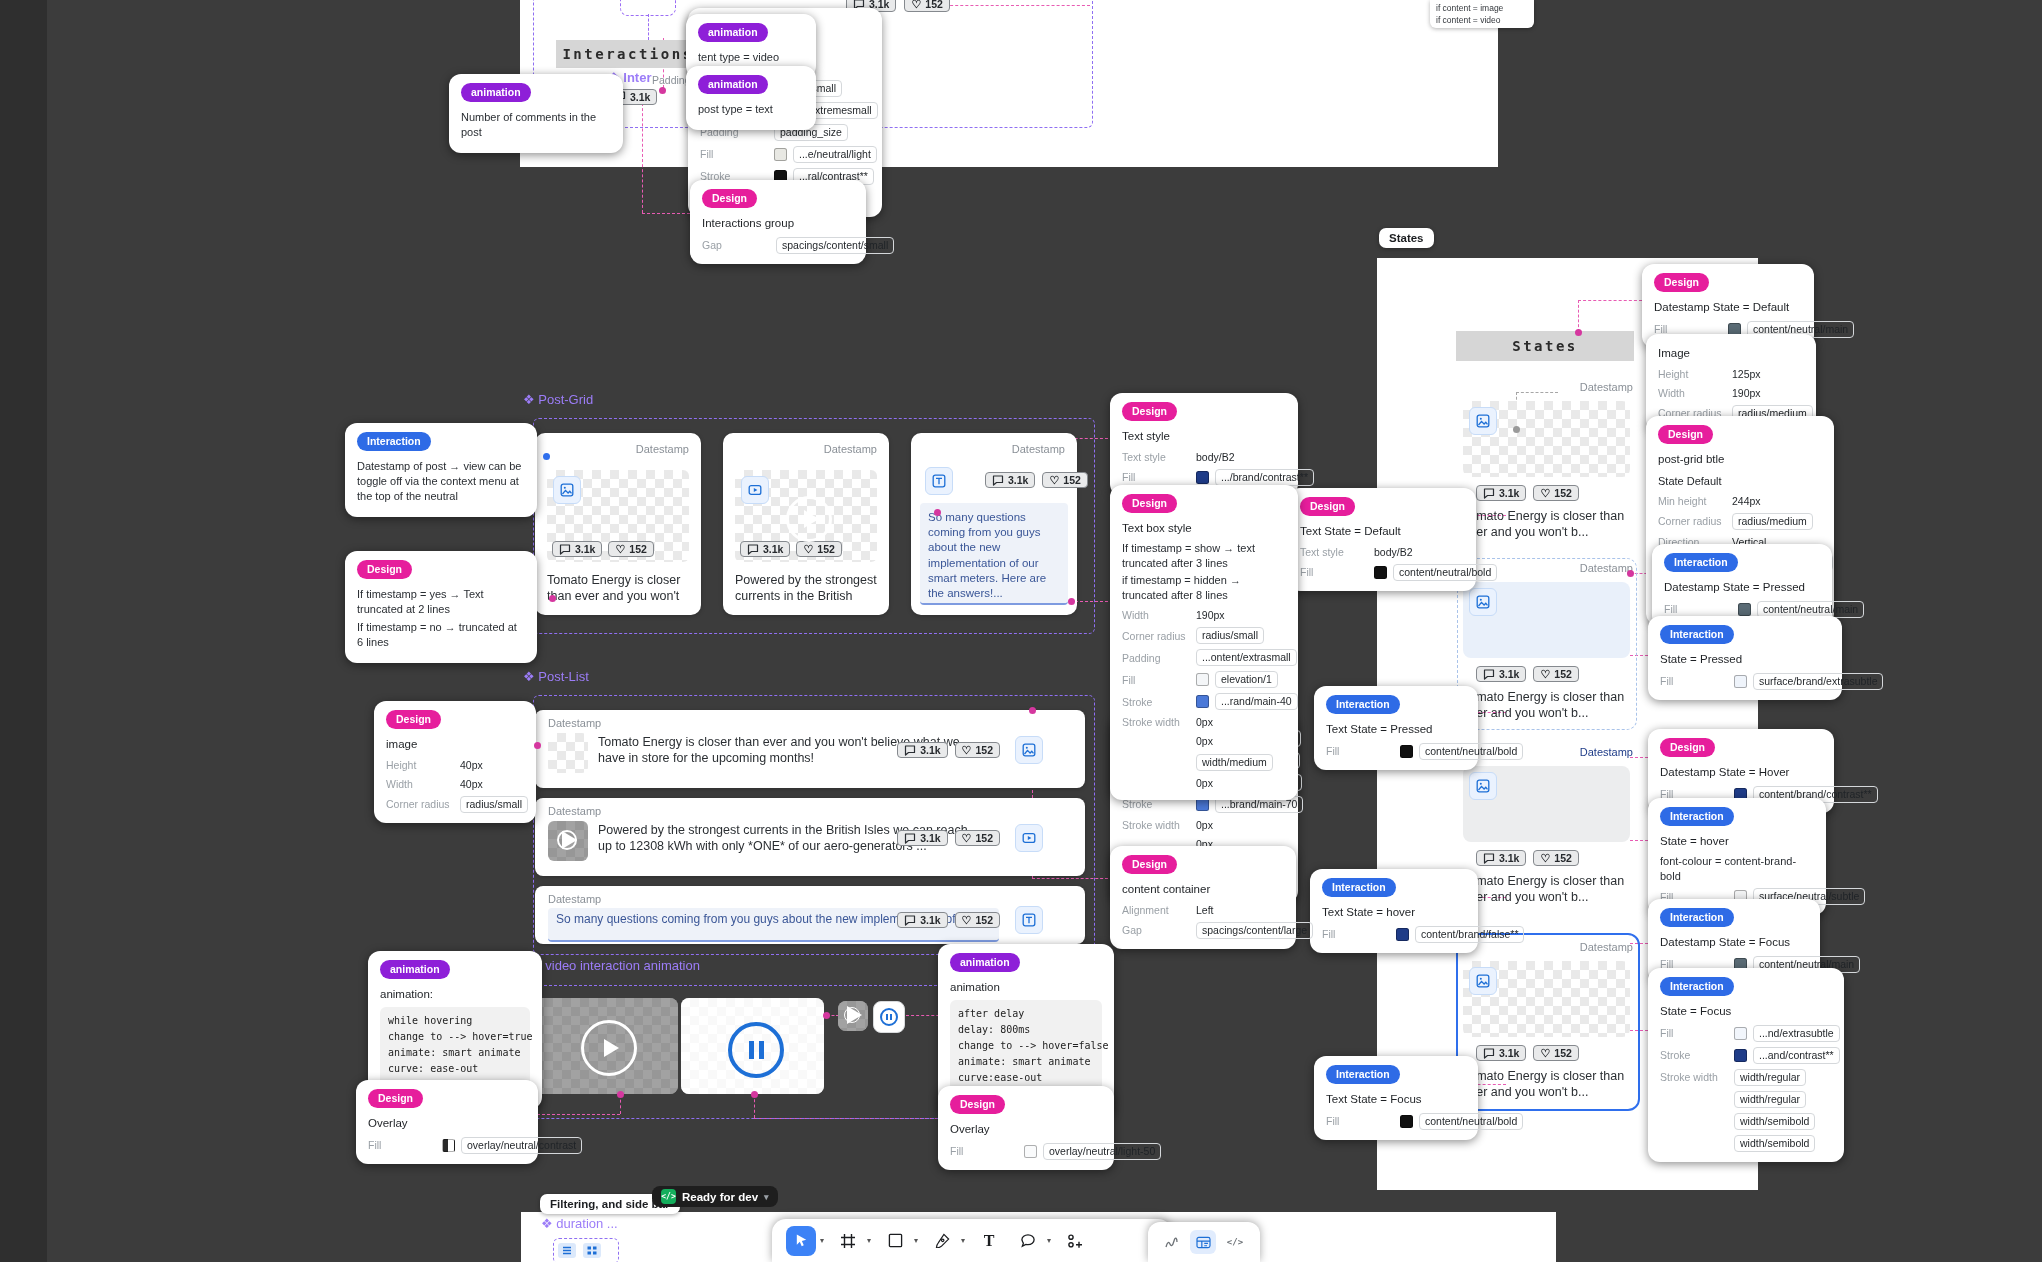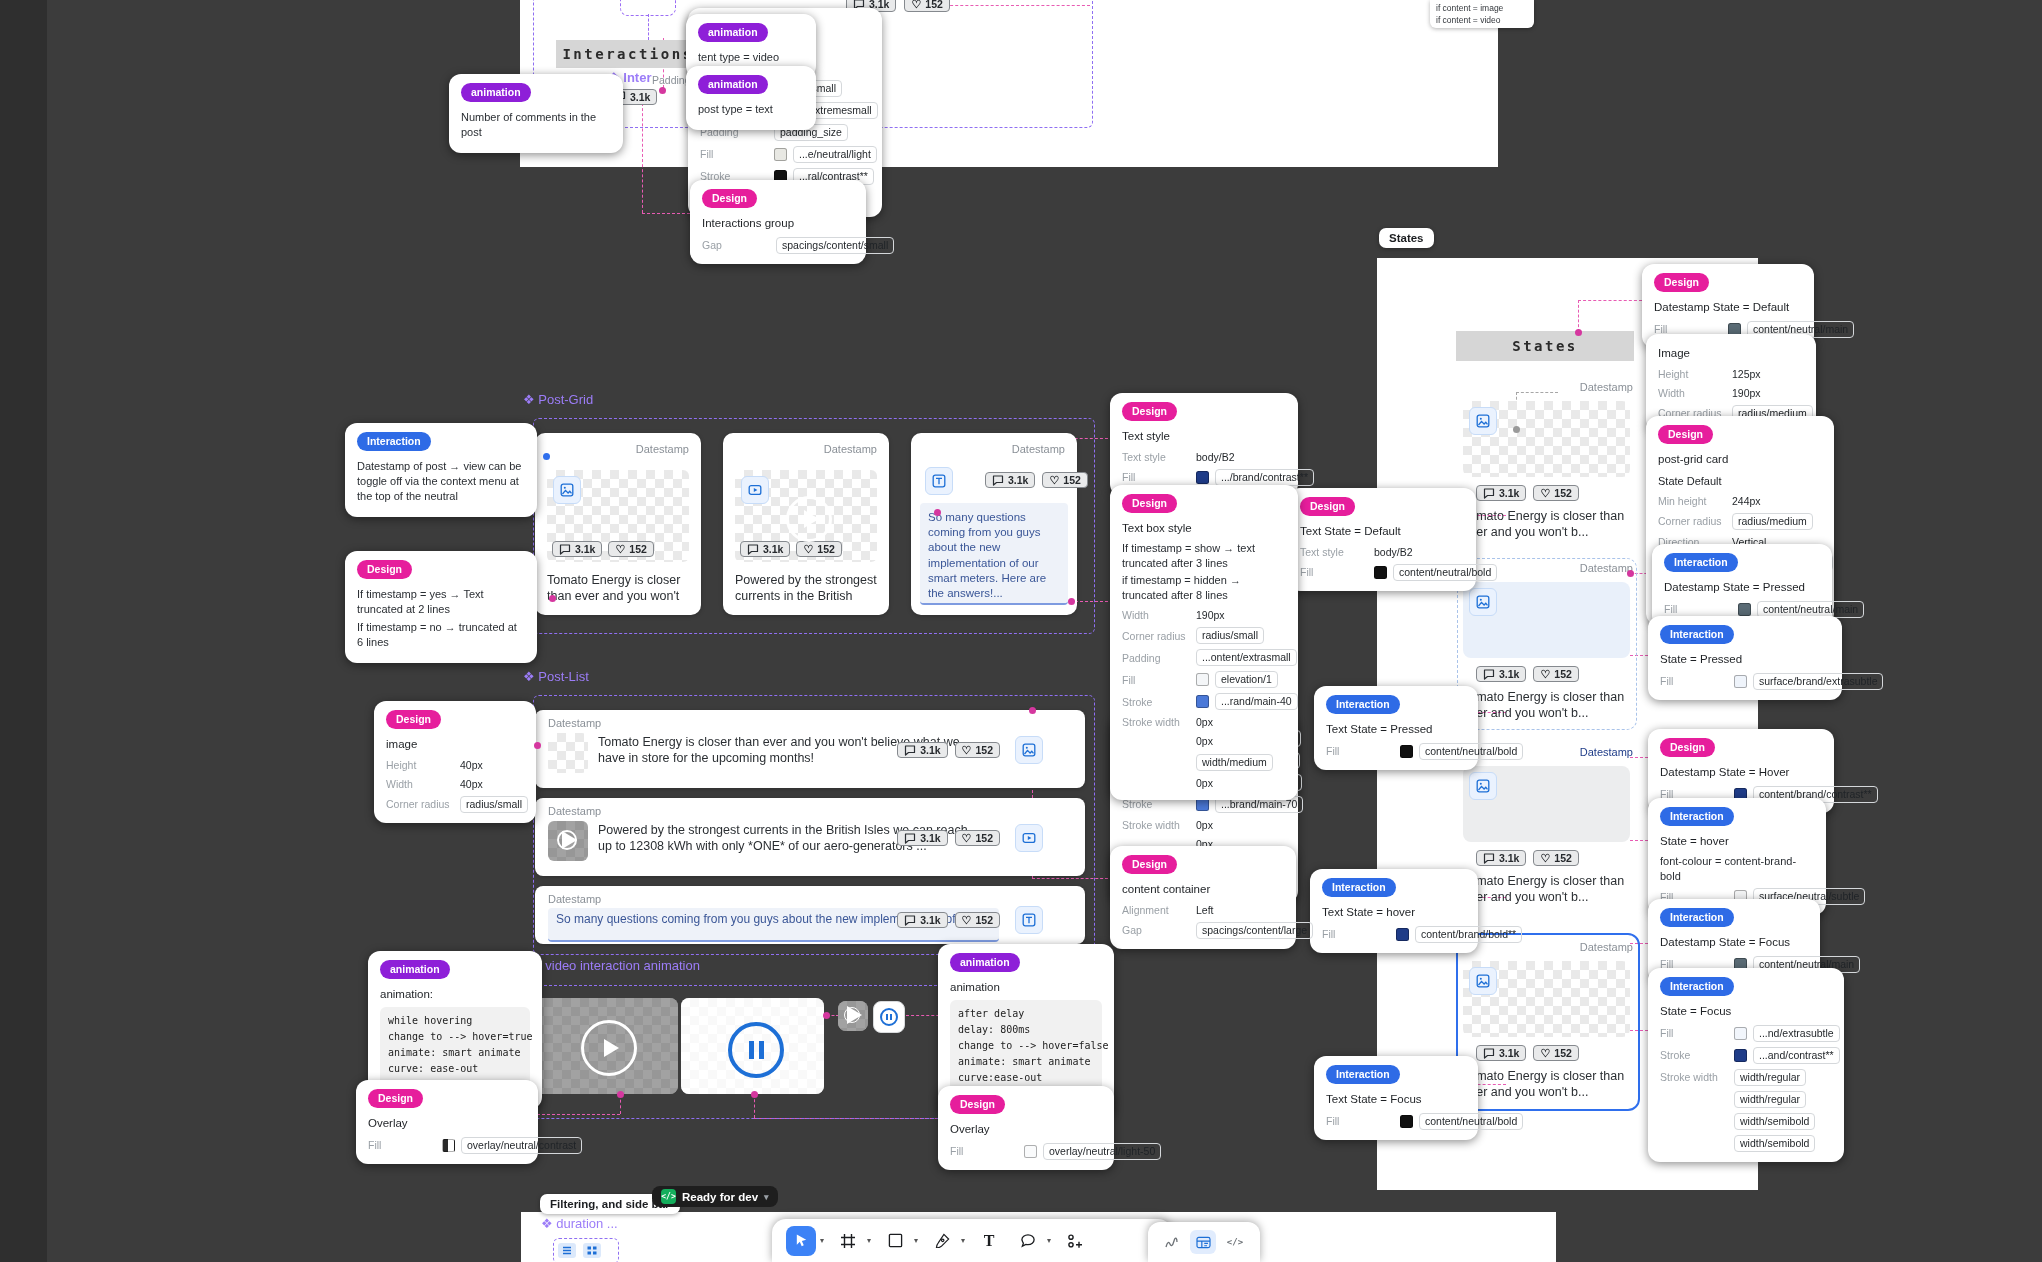--- a/index.html
+++ b/index.html
@@ -406,21 +406,21 @@
           <span class="pval pill">content/neutral/bold</span>
         </div></div>
       <div class="note" style="left: 1314px; top: 686px; width: 140px; z-index: 20;"><span class="badge b-interaction">Interaction</span><div class="note-title">Text State = Pressed</div><div class="prow">
           <span class="plabel">Fill</span>
           <span class="swatch" style="background:#111111;"></span>
           <span class="pval pill">content/neutral/bold</span>
         </div></div>
       <div class="note" style="left: 1310px; top: 869px; width: 144px; z-index: 20;"><span class="badge b-interaction">Interaction</span><div class="note-title">Text State = hover</div><div class="prow">
           <span class="plabel">Fill</span>
           <span class="swatch" style="background:#1F3C88;"></span>
-          <span class="pval pill">content/brand/bold**</span>
+          <span class="pval pill">content/brand/false**</span>
         </div></div>
       <div class="note" style="left: 1314px; top: 1056px; width: 140px; z-index: 20;"><span class="badge b-interaction">Interaction</span><div class="note-title">Text State = Focus</div><div class="prow">
           <span class="plabel">Fill</span>
           <span class="swatch" style="background:#111111;"></span>
           <span class="pval pill">content/neutral/bold</span>
         </div></div>
       <div class="note" style="left: 1642px; top: 264px; width: 148px; z-index: 20;"><span class="badge b-design">Design</span><div class="note-title">Datestamp State = Default</div><div class="prow">
           <span class="plabel">Fill</span>
           <span class="swatch" style="background:#5A6B75;"></span>
           <span class="pval pill">content/neutral/main</span>
@@ -433,21 +433,21 @@
         </div>
         <div class="prow">
           <span class="plabel">Width</span>
           <span class="pval">190px</span>
         </div>
         <div class="prow">
           <span class="plabel">Corner radius</span>
           <span class="pval pill">radius/medium</span>
         </div>
       </div>
-      <div class="note" style="left: 1646px; top: 416px; width: 164px; z-index: 24;"><span class="badge b-design">Design</span><div class="note-title">post-grid card</div><div class="note-sub">State Default</div><div class="prow">
+      <div class="note" style="left: 1646px; top: 416px; width: 164px; z-index: 24;"><span class="badge b-design">Design</span><div class="note-title">post-grid btle</div><div class="note-sub">State Default</div><div class="prow">
           <span class="plabel">Min height</span>
           <span class="pval">244px</span>
         </div><div class="prow">
           <span class="plabel">Corner radius</span>
           <span class="pval pill">radius/medium</span>
         </div><div class="prow">
           <span class="plabel">Direction</span>
           <span class="pval">Vertical</span>
         </div><div class="prow">
           <span class="plabel">Gap</span>

